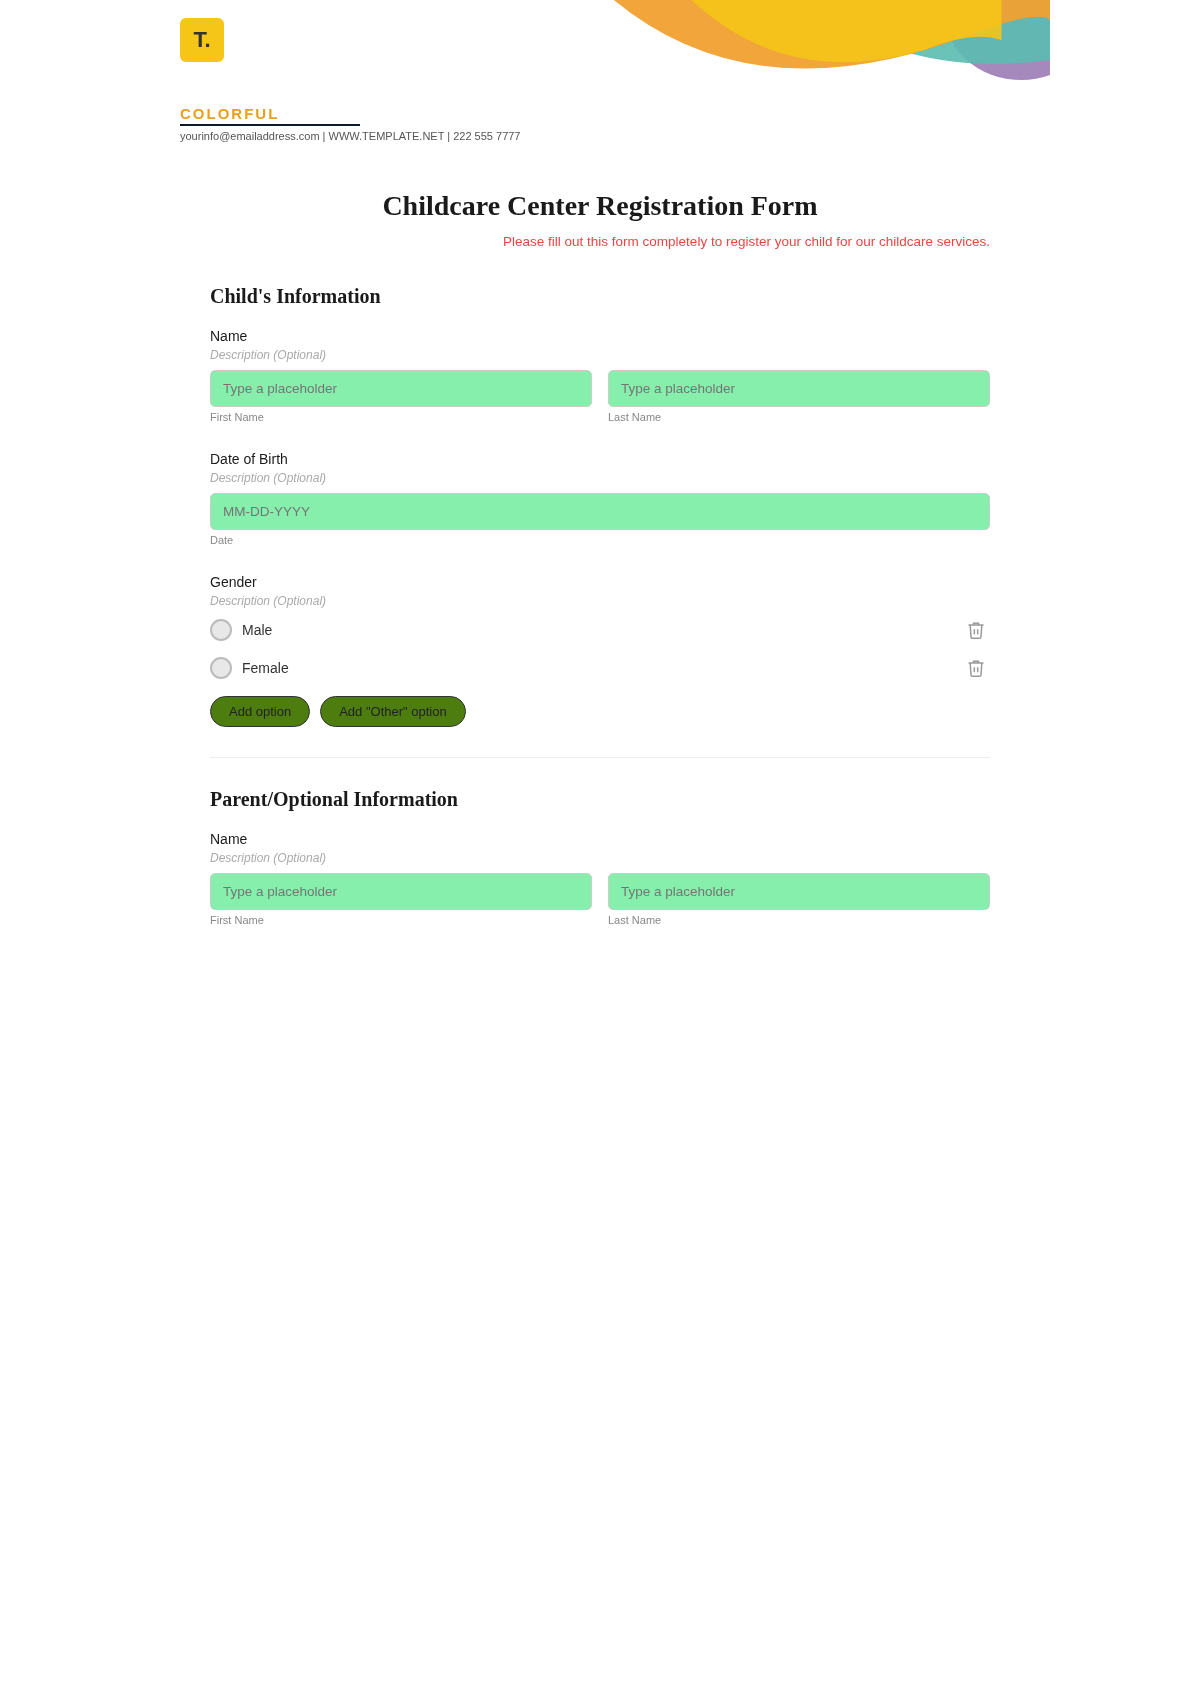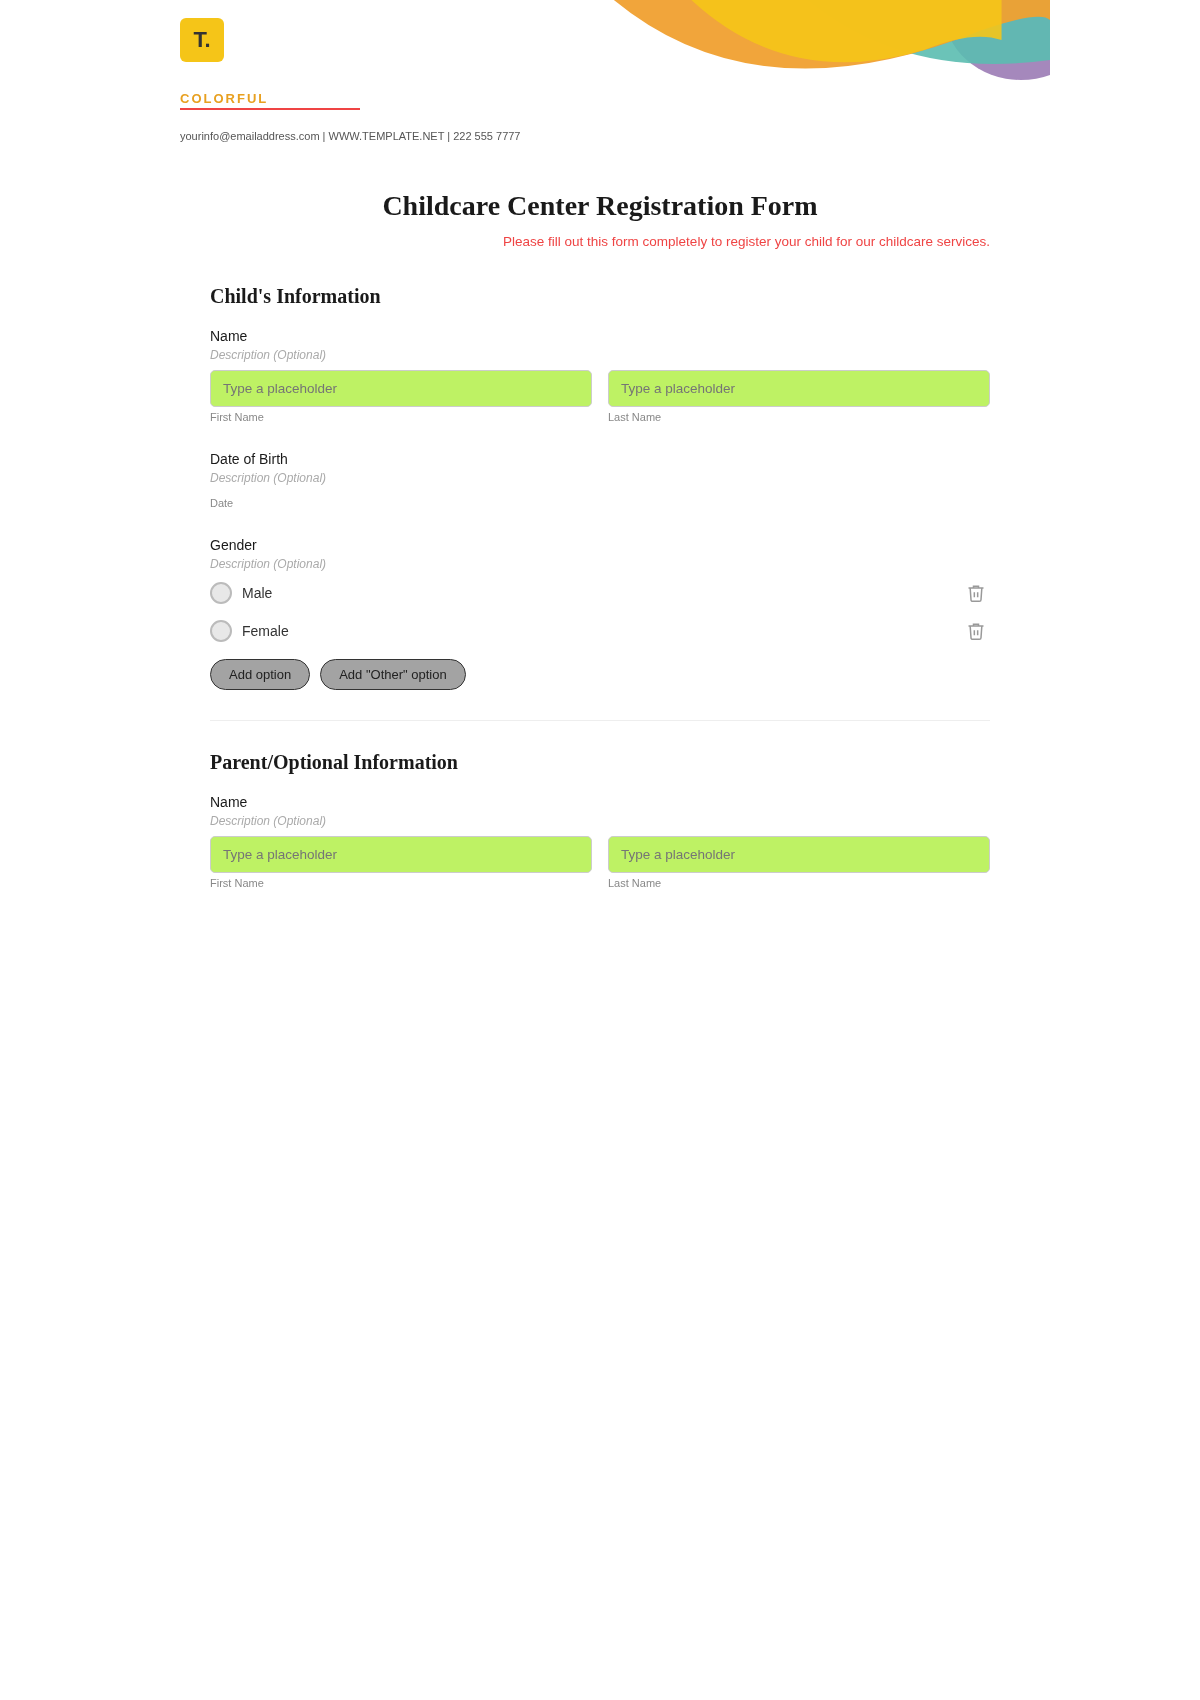--- a/index.html
+++ b/index.html
@@ -45,26 +45,26 @@
 
     .header-info {
       position: absolute;
       bottom: 18px;
       left: 30px;
     }
 
     .header-brand {
       color: #E8A020;
       font-weight: 700;
-      font-size: 13px;
+      font-size: 15px;
       letter-spacing: 2px;
       text-transform: uppercase;
-      border-bottom: 2px solid #ef4444;
+      border-bottom: 2px solid #0f172a;
       padding-bottom: 2px;
-      margin-bottom: 20px;
+      margin-bottom: 4px;
       display: inline-block;
       width: 180px;
     }
 
     .header-contact {
       font-size: 11px;
       color: #555;
     }
 
     
@@ -128,21 +128,21 @@
       flex: 1;
     }
 
     .field-input {
       width: 100%;
       border: 1px solid #ccc;
       border-radius: 5px;
       padding: 10px 12px;
       font-size: 13.5px;
       color: #777;
-      background: #bef264;
+      background: #86efac;
       outline: none;
     }
 
     .field-sublabel {
       font-size: 11px;
       color: #888;
       margin-top: 4px;
     }
 
     
@@ -185,21 +185,21 @@
     }
 
     .add-buttons {
       display: flex;
       gap: 10px;
       margin-top: 14px;
     }
 
     .add-btn {
       border: 1.5px solid #333;
-      background: #a3a3a3;
+      background: #4d7c0f;
       border-radius: 20px;
       padding: 7px 18px;
       font-size: 13px;
       color: #222;
       cursor: pointer;
       font-weight: 500;
     }
 
     .divider {
       border: none;
@@ -253,20 +253,21 @@
           <div class="field-sublabel">Last Name</div>
         </div>
       </div>
     </div>
 
     <div class="field-group">
       <div class="field-label">Date of Birth</div>
       <div class="field-desc">Description (Optional)</div>
       <div class="field-row">
         <div class="field-input-wrap" style="flex: 1;">
+          <input class="field-input" type="text" placeholder="MM-DD-YYYY" style="">
           <div class="field-sublabel">Date</div>
         </div>
       </div>
     </div>
 
     <div class="field-group">
       <div class="field-label">Gender</div>
       <div class="field-desc">Description (Optional)</div>
 
       <div class="radio-option">

